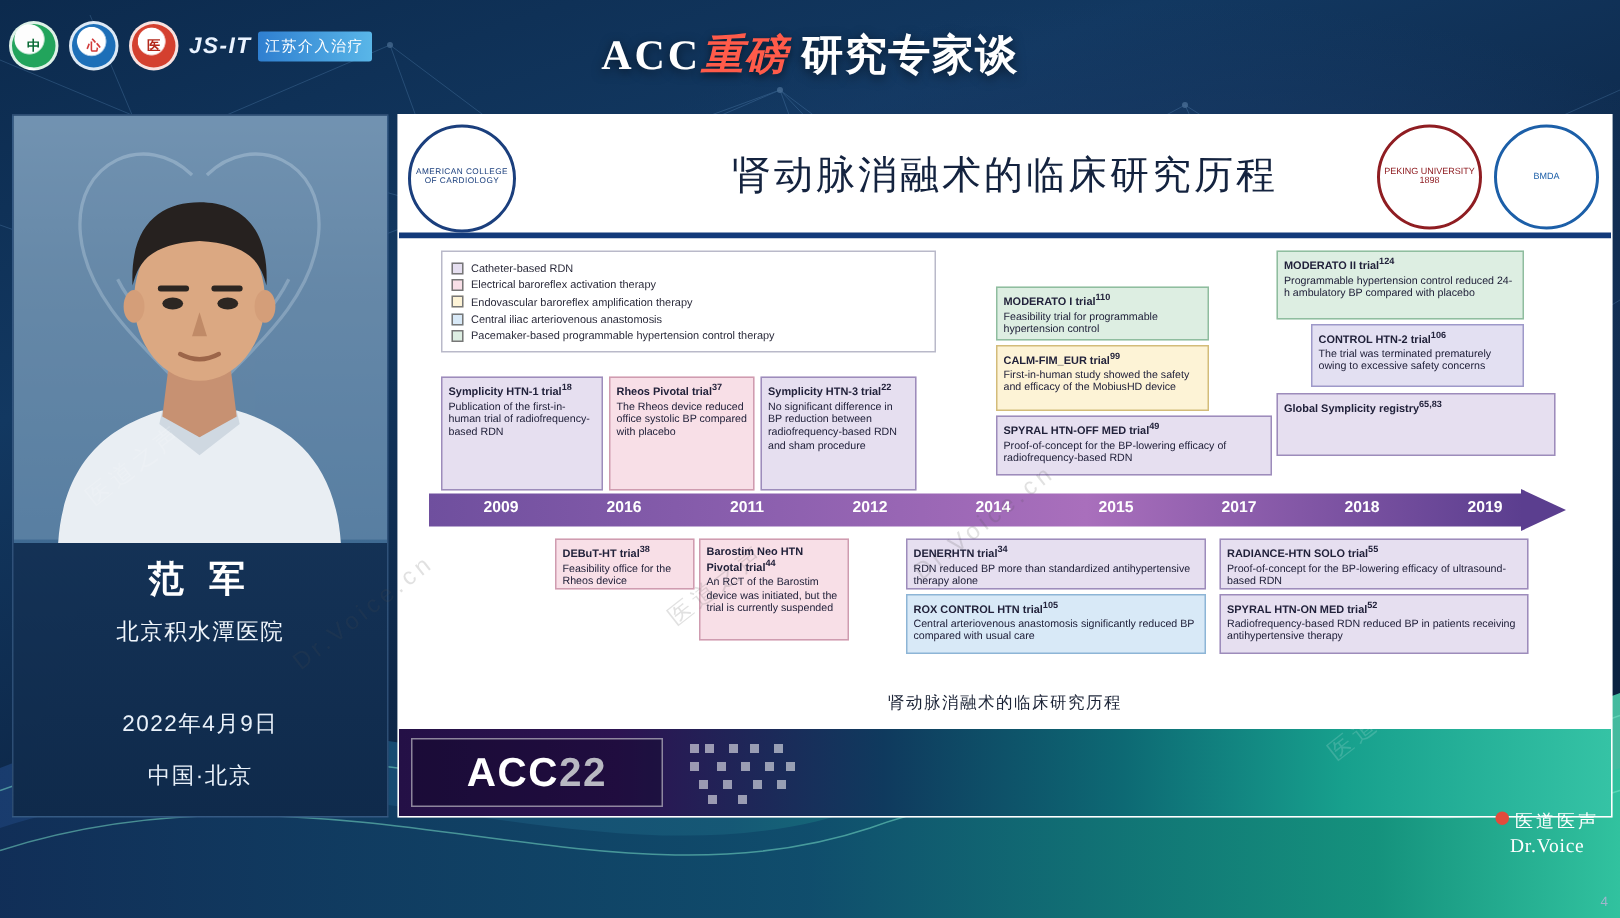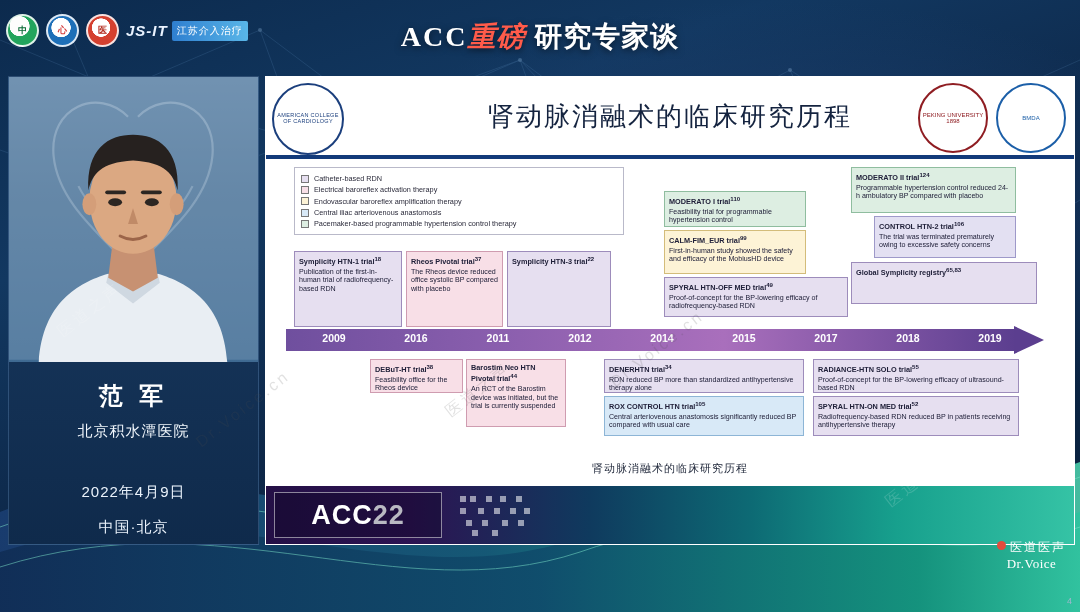--- a/index.html
+++ b/index.html
@@ -84,21 +84,21 @@
     overflow: hidden;
     background: linear-gradient(180deg,#7796b4 0%, #5d7f9f 40%, #3f6a92 100%);
   }
   .heart-bg {
     position: absolute; inset: 0; opacity: .55;
   }
   .person { position: absolute; left: 0; bottom: 0; width: 100%; height: 100%; }
   .speaker-info {
     position: absolute; left: 0; top: 285px; width: 100%; bottom: 0;
     display: flex; flex-direction: column; align-items: center;
-    padding-top: 18px; color: #fff;
+    padding-top: 8px; color: #fff;
   }
   .sp-name { font-size: 24px; font-weight: bold; letter-spacing: 5px; margin-bottom: 10px; }
   .sp-org { font-size: 15px; letter-spacing: 1px; margin-bottom: 42px; color: #f0f6fc; }
   .sp-date { font-size: 15px; letter-spacing: 1px; margin-bottom: 16px; color: #eaf2fb; }
   .sp-loc { font-size: 15px; letter-spacing: 1px; color: #eaf2fb; }
 
   
   .slide {
     position: absolute; left: 265px; top: 76px;
     width: 810px; height: 469px;
@@ -390,20 +390,21 @@
         <span>Publication of the first-in-human trial of radiofrequency-based RDN</span>
       </div>
 
       <div class="tl-box c-pink" style="left:140px; top:92px; width:97px; height:76px;">
         <b><span>Rheos Pivotal trial</span><sup>37</sup></b>
         <span>The Rheos device reduced office systolic BP compared with placebo</span>
       </div>
 
       <div class="tl-box c-purple" style="left:241px; top:92px; width:104px; height:76px;">
         <b><span>Symplicity HTN-3 trial</span><sup>22</sup></b>
+        <span>No significant difference in BP reduction between radiofrequency-based RDN and sham procedure</span>
       </div>
 
       <div class="tl-box c-green" style="left:398px; top:32px; width:142px; height:36px;">
         <b><span>MODERATO I trial</span><sup>110</sup></b>
         <span>Feasibility trial for programmable hypertension control</span>
       </div>
 
       <div class="tl-box c-yellow" style="left:398px; top:71px; width:142px; height:44px;">
         <b><span>CALM-FIM_EUR trial</span><sup>99</sup></b>
         <span>First-in-human study showed the safety and efficacy of the MobiusHD device</span>

